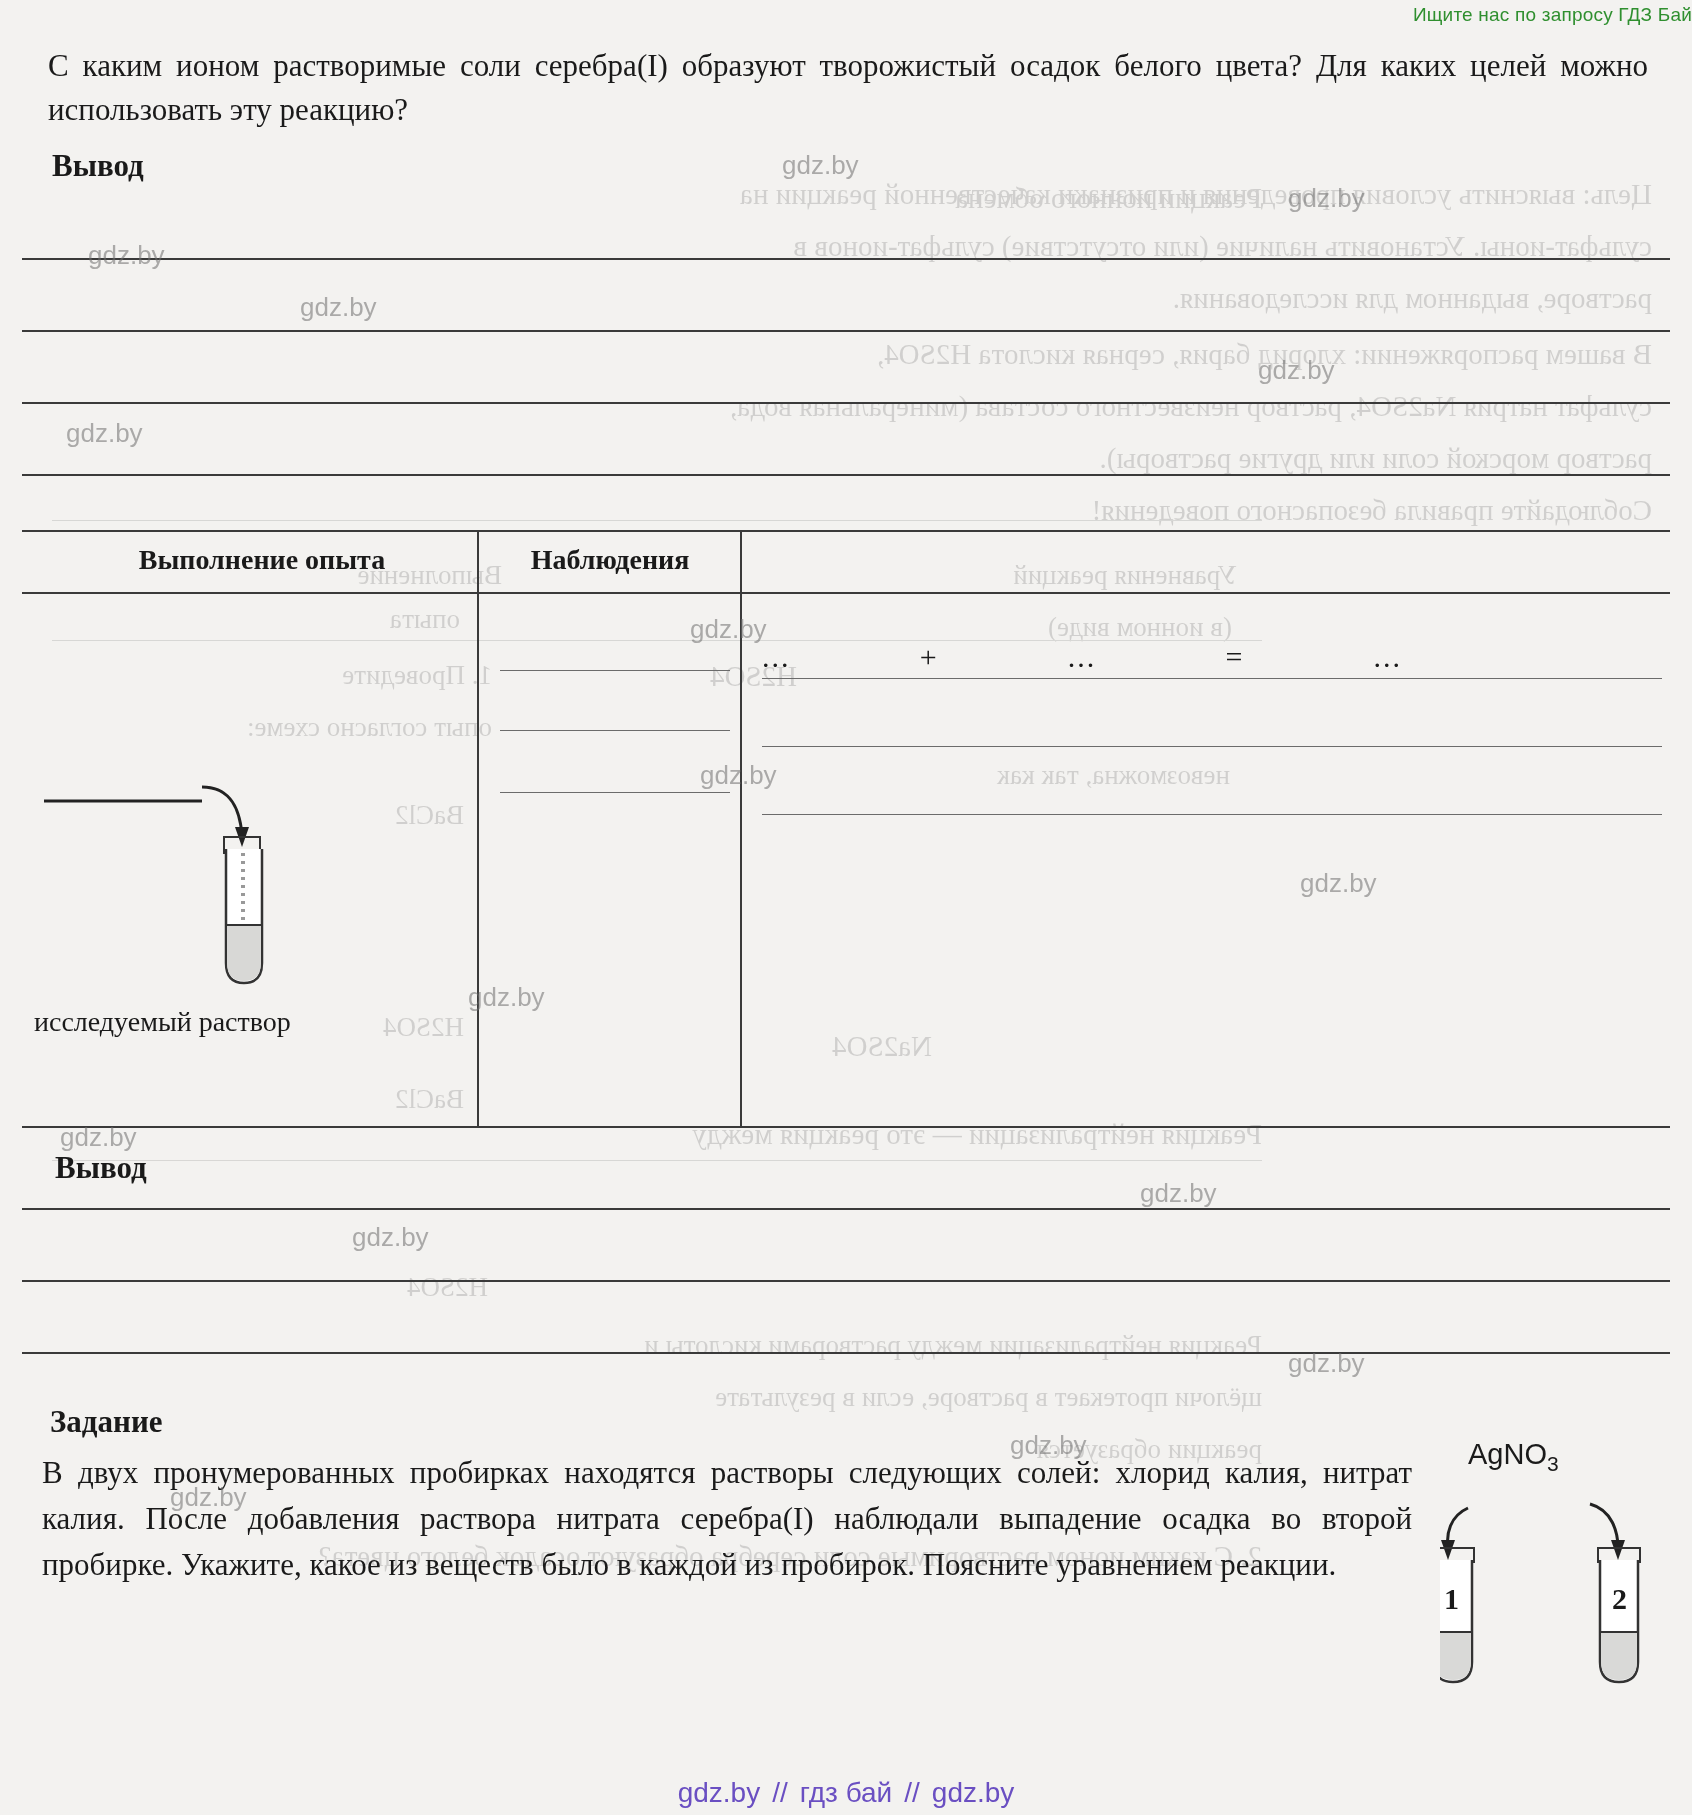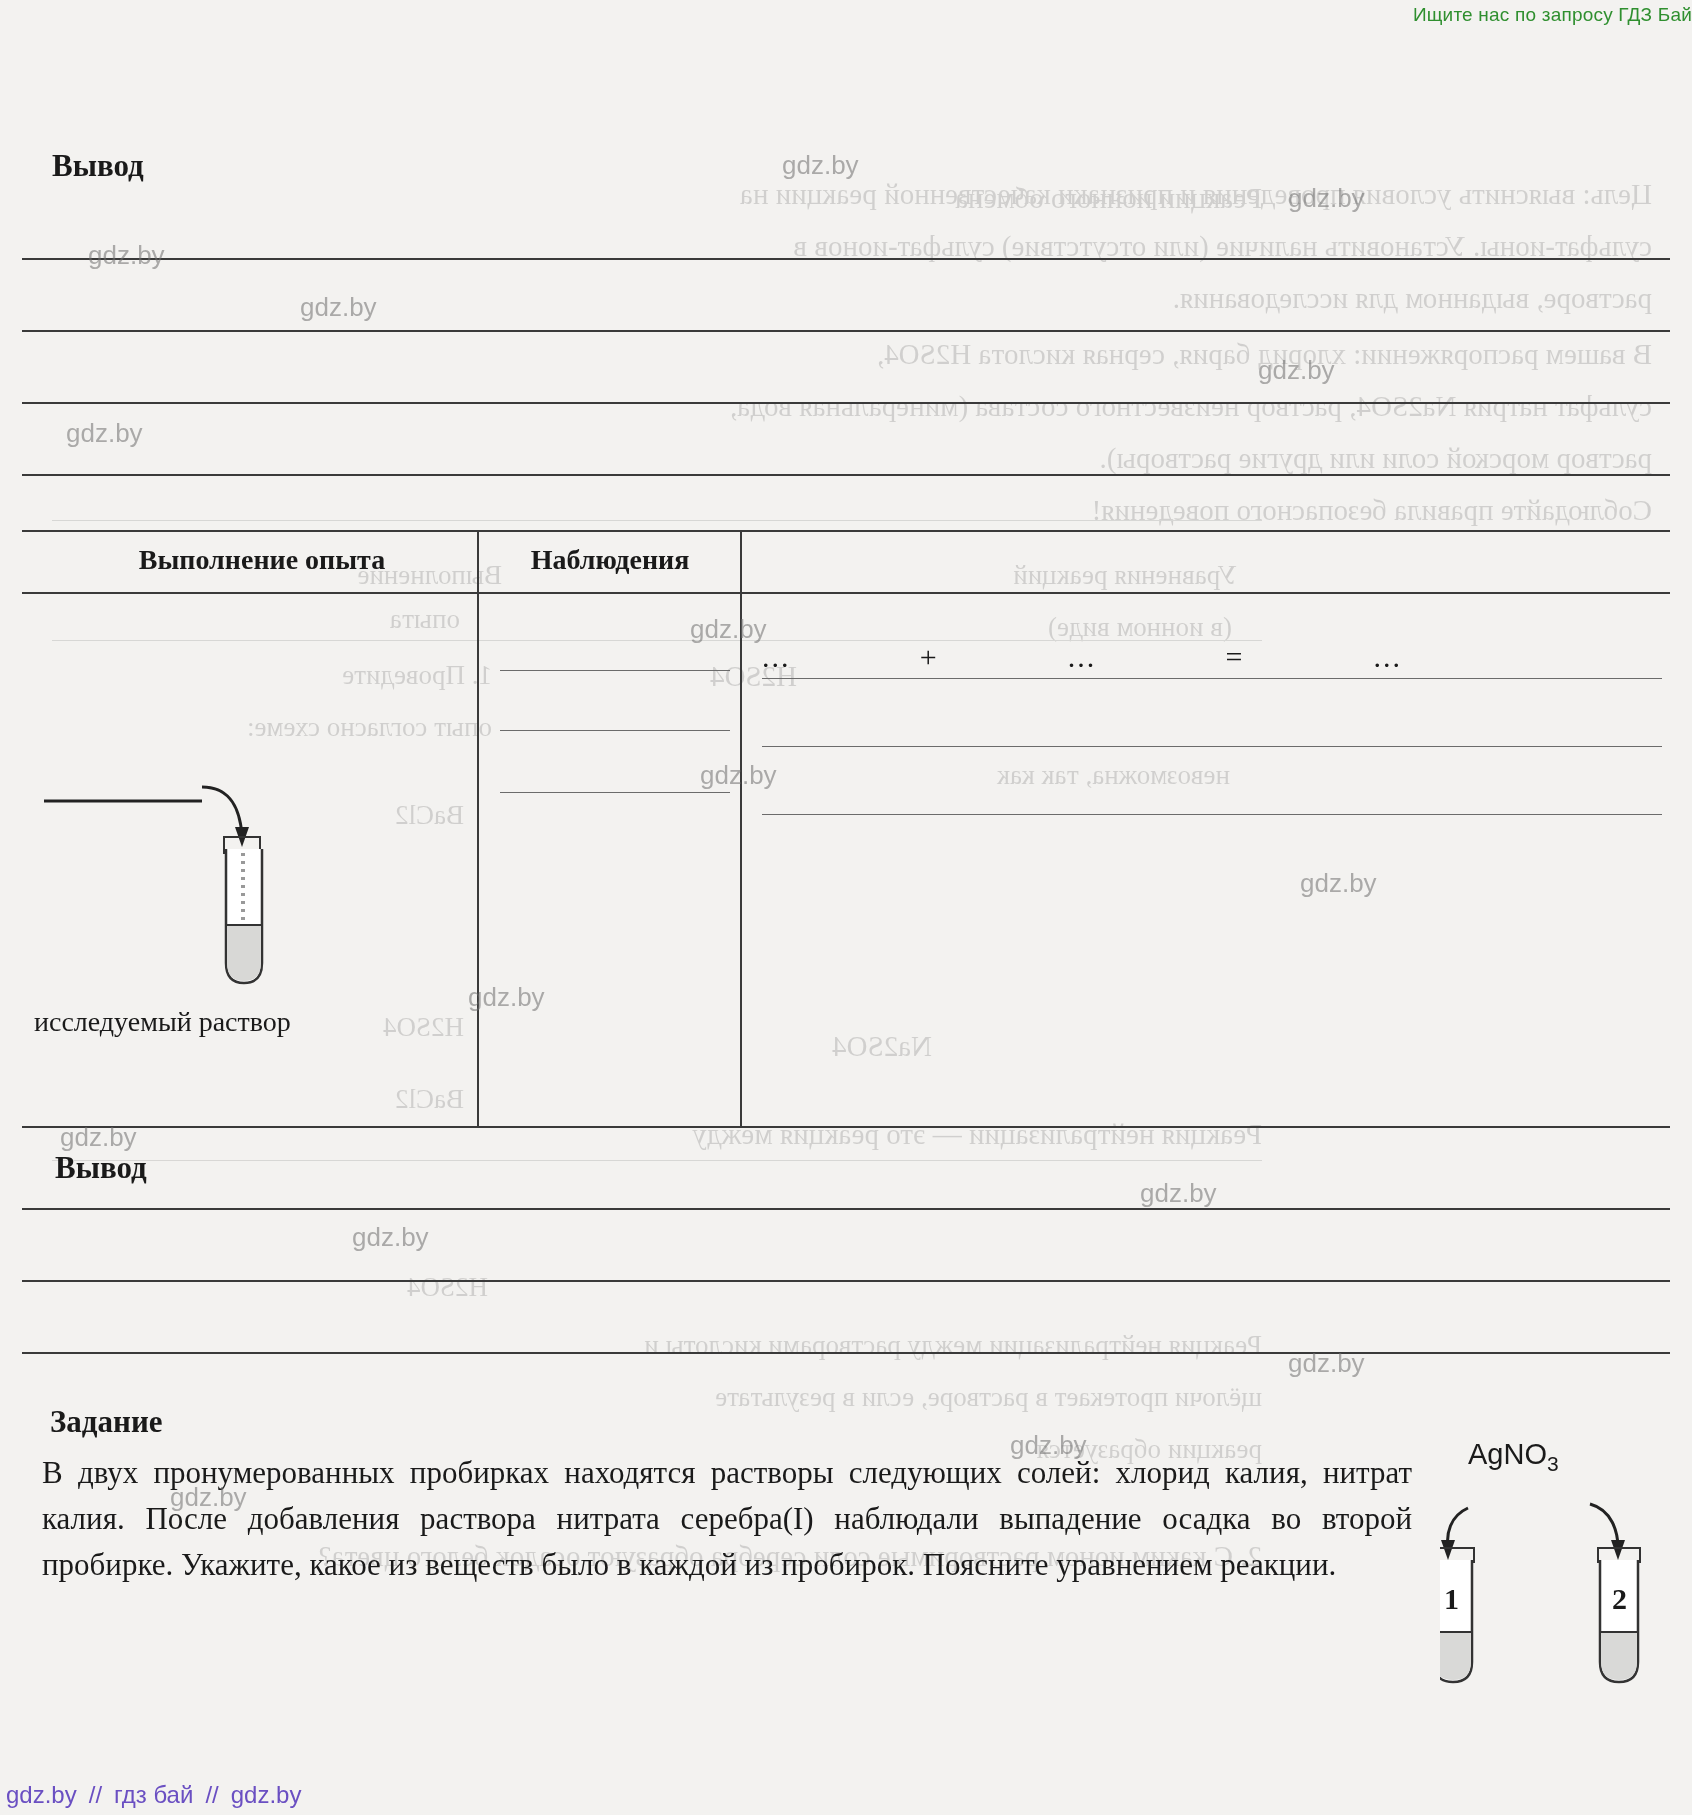--- a/index.html
+++ b/index.html
@@ -36,23 +36,23 @@
     line-height: 30px;
     letter-spacing: .2px;
   }
 
   
   .bottom-banner {
     position: absolute;
     bottom: 6px;
     left: 0;
     width: 1692px;
-    text-align: left;
+    text-align: center;
     font-family: "Liberation Sans", sans-serif;
-    font-size: 24px;
+    font-size: 28px;
     color: #6a4fc2;
   }
   .bottom-banner span { margin: 0 6px; }
 
   
   .wm {
     position: absolute;
     font-family: "Liberation Sans", sans-serif;
     color: #6f6f6f;
     opacity: .55;
@@ -248,20 +248,21 @@
       <div class="ghost" style="left: 760px; top: 1030px; font-size: 29px;">Na2SO4</div>
       <div class="ghost-rule" style="left: 430px; top: 520px; width: 1210px;"></div>
       <div class="ghost-rule" style="left: 430px; top: 640px; width: 1210px;"></div>
       <div class="ghost-rule" style="left: 430px; top: 1160px; width: 1210px;"></div>
     </div>
 
   <div class="top-banner">Ищите нас по запросу ГДЗ Бай</div>
 
   <div class="content">
 
+    <div class="q-text">С каким ионом растворимые соли серебра(I) образуют творожистый осадок белого цвета? Для каких целей можно использовать эту реакцию?</div>
 
     <div class="vyvod1">Вывод</div>
 
     <div class="rule" style="top:258px;"></div>
     <div class="rule" style="top:330px;"></div>
     <div class="rule" style="top:402px;"></div>
     <div class="rule" style="top:474px;"></div>
 
     <div class="tbl">
       <div class="hline" style="top:0;"></div>

